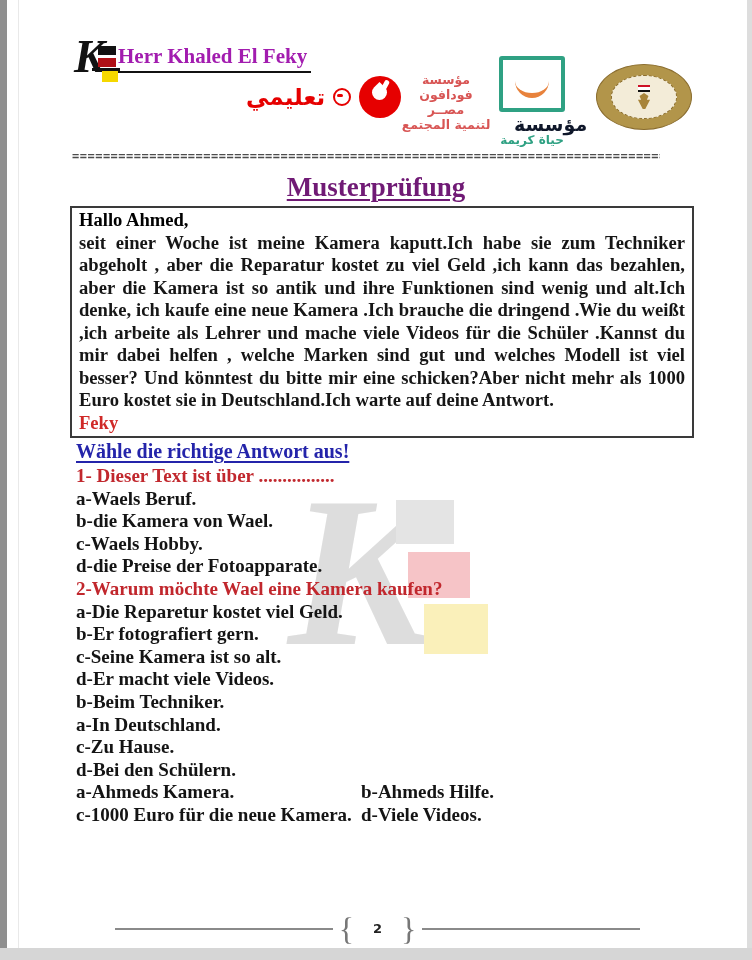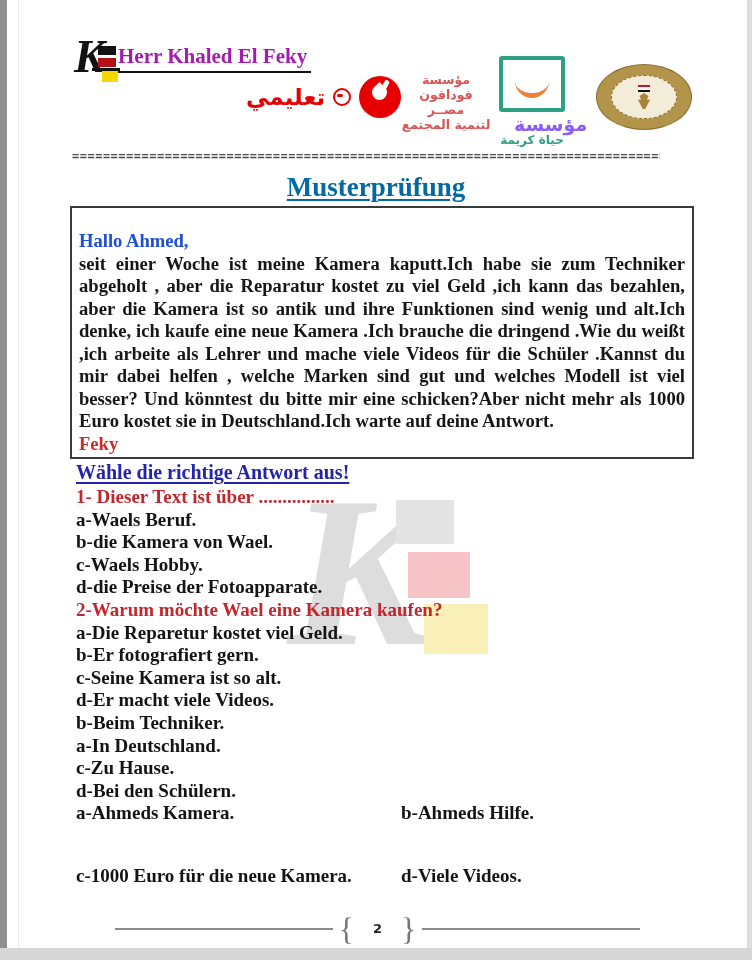--- a/index.html
+++ b/index.html
@@ -39,21 +39,21 @@
   .vf-tail{position:absolute;left:24px;top:4px;width:5px;height:10px;background:#fff;transform:rotate(28deg);border-radius:2px;}
 
   .vf-foundation{
     position:absolute;left:384px;top:72px;width:100px;
     font-family:"DejaVu Sans",sans-serif;direction:rtl;text-align:center;
     color:#d85554;font-weight:bold;font-size:12.5px;line-height:15px;margin-left:12px;
   }
   .hayah{position:absolute;left:494px;top:56px;width:76px;text-align:center;}
   .hk-square{width:58px;height:48px;border:4px solid #2fa183;border-radius:3px;background:#fff;margin:0 auto;display:flex;align-items:flex-end;justify-content:center;}
   .hk-smile{width:34px;height:14px;border-bottom:5px solid #e8823c;border-radius:0 0 20px 20px;margin-bottom:10px;}
-  .hk-name{font-family:"DejaVu Sans",sans-serif;color:#8b5cf6;font-weight:bold;font-size:19px;line-height:19px;margin-top:3px;margin-left:20px;}
+  .hk-name{font-family:"DejaVu Sans",sans-serif;color:#0f172a;font-weight:bold;font-size:19px;line-height:19px;margin-top:3px;margin-left:20px;}
   .hk-sub{font-family:"DejaVu Sans",sans-serif;color:#2fa183;font-weight:bold;font-size:12px;line-height:13px;}
 
   .seal{
     position:absolute;left:596px;top:64px;width:94px;height:64px;border-radius:50%;
     background:#b2954a;border:1px solid #8a6d2f;
     display:flex;align-items:center;justify-content:center;
   }
   .seal-center{
     width:64px;height:42px;border-radius:50%;background:#f3ecd8;border:1px dashed #8a6d2f;
     display:flex;flex-direction:column;align-items:center;justify-content:center;gap:1px;
@@ -65,43 +65,43 @@
   .separator{
     position:absolute;left:72px;top:149px;width:588px;height:16px;
     font-family:"DejaVu Sans Mono",monospace;font-size:12px;letter-spacing:0.5px;
     color:#4c4c4c;white-space:nowrap;overflow:hidden;font-weight:bold;
   }
 
   
   .main{position:relative;}
   .title{
     margin:2px 0 0 0;text-align:center;
-    color:#0369a1;font-size:27px;font-weight:bold;
+    color:#701a75;font-size:27px;font-weight:bold;
     text-decoration:underline;text-decoration-thickness:2px;text-underline-offset:3px;
   }
   .blue-h{
     margin:1px 0 0 76px;position:relative;z-index:1;
     color:#2424aa;font-size:20px;font-weight:bold;
     text-decoration:underline;text-decoration-thickness:2px;text-underline-offset:3px;
   }
   .letter-box{
     position:relative;z-index:1;
     margin:3px 0 2px 70px;width:606px;
     border:2px solid #3a3a3a;
     padding:1px 7px 2px 7px;
     font-size:18.6px;line-height:22.5px;font-weight:bold;color:#161616;
   }
-  .letter-salutation{color:#1d4ed8;margin-top:21px;}
+  .letter-salutation{color:#000000;}
   .letter-body{text-align:justify;}
   .letter-signature{color:#d02a28;}
 
   .questions{margin:2px 0 16px 76px;font-size:19px;line-height:22.6px;font-weight:bold;position:relative;z-index:1;}
   .q-text{color:#c1272d;}
   .opt{color:#141414;}
-  .opt-grid{display:grid;grid-template-columns:285px auto;gap:40px;}
+  .opt-grid{display:grid;grid-template-columns:285px auto;}
 
   
   .watermark{position:absolute;left:288px;top:322px;width:210px;height:205px;z-index:0;opacity:0.55;}
   .wm-k{position:absolute;left:0;top:-30px;font-size:215px;line-height:1;font-weight:bold;font-style:italic;color:#c3c3c3;}
   .wm-gray{position:absolute;right:44px;top:6px;width:58px;height:44px;background:#cfcfcf;}
   .wm-red{position:absolute;right:28px;top:58px;width:62px;height:46px;background:#f0959b;}
   .wm-yellow{position:absolute;right:10px;top:110px;width:64px;height:50px;background:#f6e483;}
 
   
   .footer{

